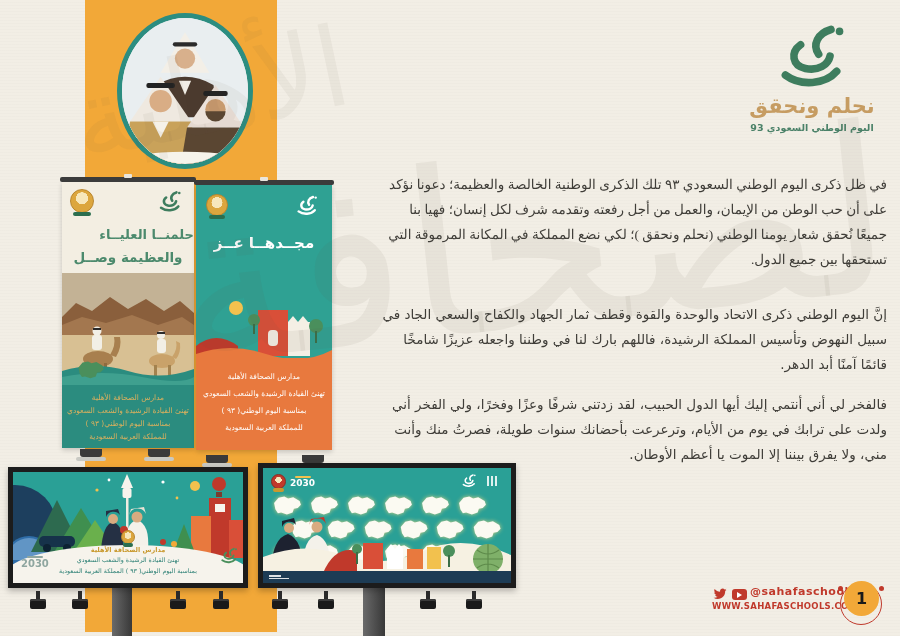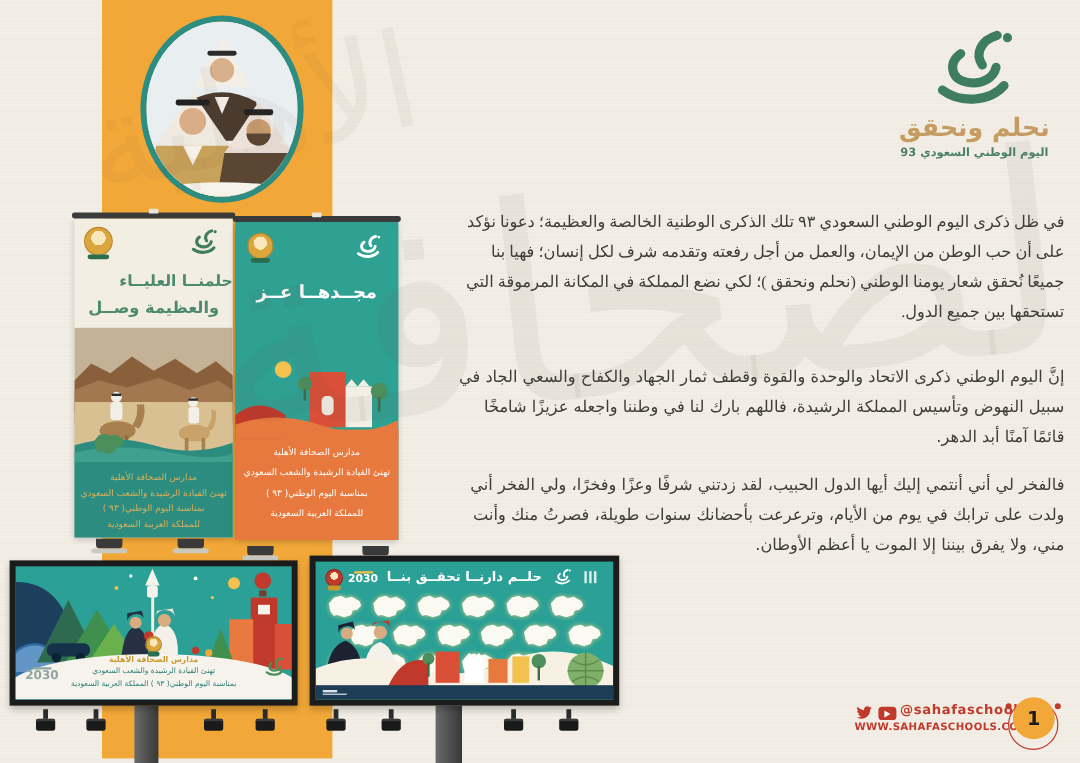--- a/index.html
+++ b/index.html
@@ -334,21 +334,20 @@
     </div>
   </div>
 
   <div class="abs bb bb2">
     <div class="bb-inner">
       <div class="emblem red abs bb2emblem"></div>
       <div class="vision v-white">
           <span class="vbar"></span>
           <span class="vnum">2030</span>
         </div>
-      <div class="abs bb2title">حلــم دارنــا تحقــق بنــا</div>
       <svg class="abs calli bb2calli" viewBox="0 0 100 80">
           <use href="#calli-shape"></use>
         </svg>
       <div class="abs linelogo">
           <span></span>
           <span></span>
           <span></span>
         </div>
       <div class="mapgrid" id="map-grid">
           <div class="map-row">

